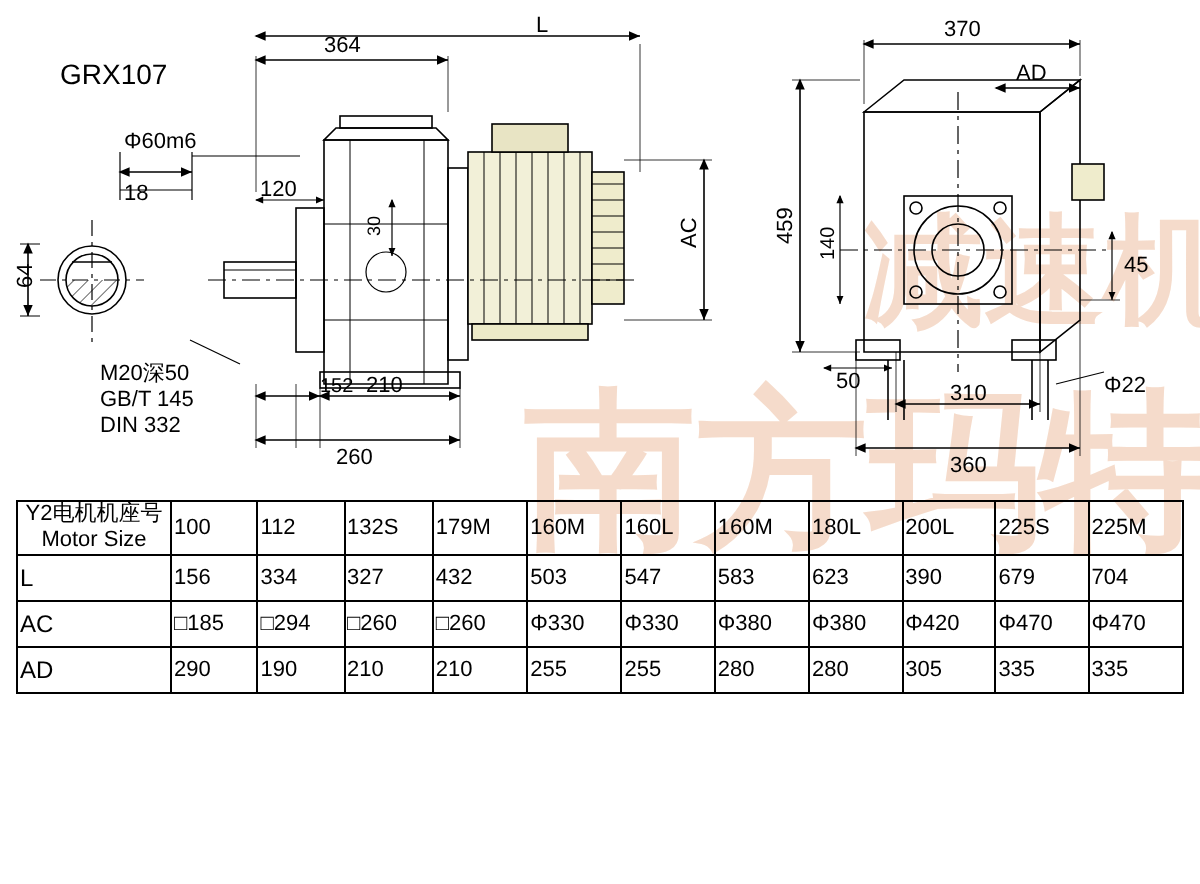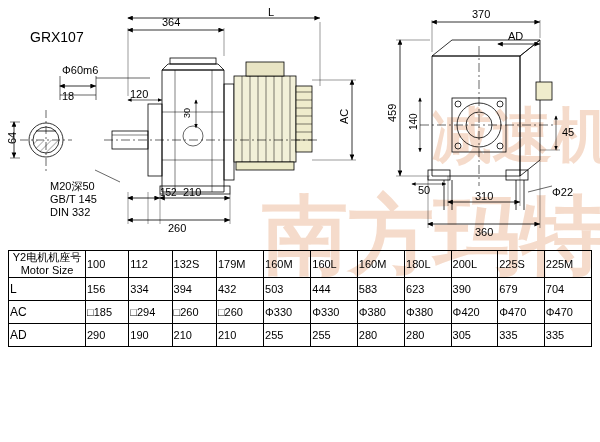--- a/index.html
+++ b/index.html
@@ -252,24 +252,24 @@
       <td>160M</td>
       <td>180L</td>
       <td>200L</td>
       <td>225S</td>
       <td>225M</td>
     </tr>
     <tr>
       <td class="lbl">L</td>
       <td>156</td>
       <td>334</td>
-      <td>394</td>
+      <td>327</td>
       <td>432</td>
       <td>503</td>
-      <td>444</td>
+      <td>547</td>
       <td>583</td>
       <td>623</td>
       <td>390</td>
       <td>679</td>
       <td>704</td>
     </tr>
     <tr>
       <td class="lbl">AC</td>
       <td>□185</td>
       <td>□294</td>

